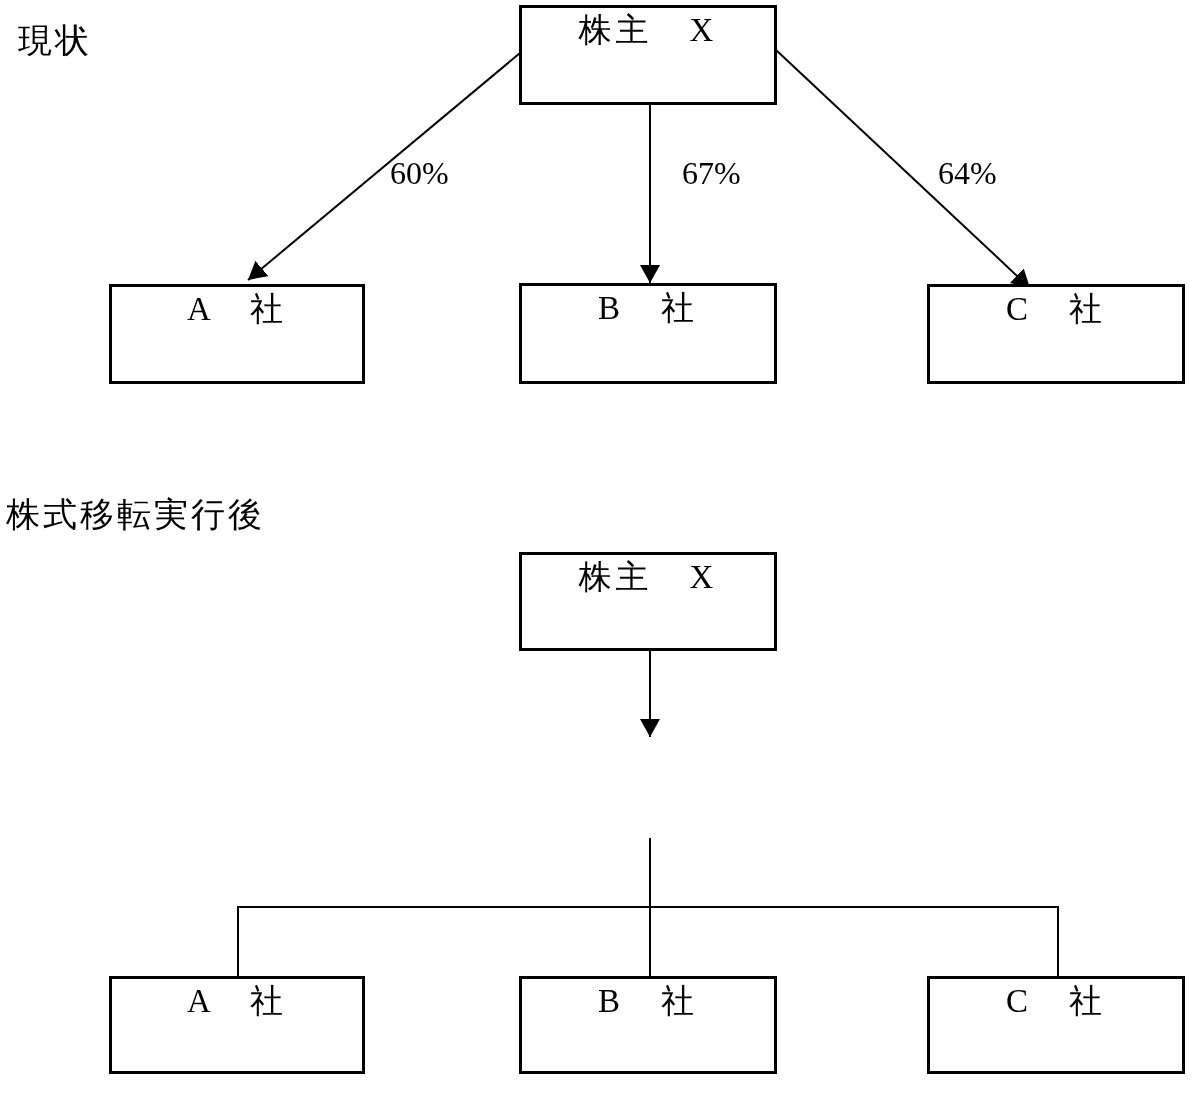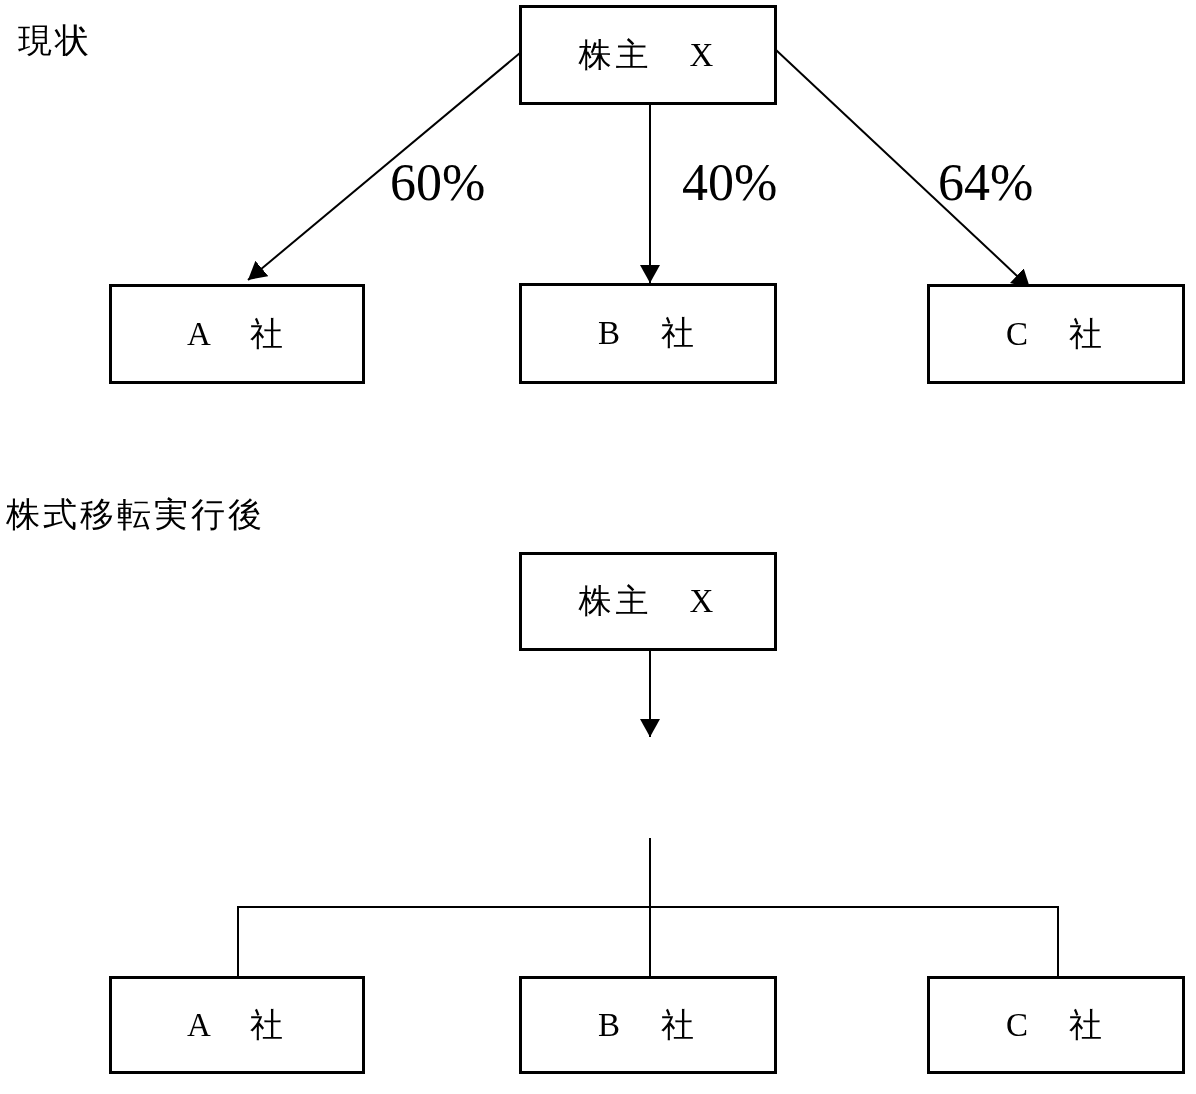--- a/index.html
+++ b/index.html
@@ -22,36 +22,36 @@
     top: 0;
     width: 1196px;
     height: 1094px;
   }
   .node {
     position: absolute;
     box-sizing: border-box;
     border: 3px solid #000000;
     background: #ffffff;
     display: flex;
-    align-items: center;
+    align-items: flex-start;
     justify-content: center;
     font-size: 33px;
     letter-spacing: 4px;
     white-space: nowrap;
   }
   .section-title {
     position: absolute;
     font-size: 34px;
     letter-spacing: 3px;
     line-height: 1.1;
     white-space: nowrap;
   }
   .pct-label {
     position: absolute;
-    font-size: 52px;
+    font-size: 32px;
     line-height: 1;
     white-space: nowrap;
   }
 </style>
 </head>
 <body>
 
 <div id="canvas">
 
   <svg class="wires" viewBox="0 0 1196 1094" xmlns="http://www.w3.org/2000/svg">
@@ -73,21 +73,21 @@
     <line x1="1058" y1="906" x2="1058" y2="976" stroke="#000000" stroke-width="2"></line>
   </svg>
 
   <div class="section-title" style="left:18px; top:22px;">現状</div>
 
   <div class="node" style="left:519px; top:5px; width:258px; height:100px;">
     <span>株主　X</span>
   </div>
 
   <div class="pct-label" style="left:390px; top:157px;">60%</div>
-  <div class="pct-label" style="left:682px; top:157px;">40%</div>
+  <div class="pct-label" style="left:682px; top:157px;">67%</div>
   <div class="pct-label" style="left:938px; top:157px;">64%</div>
 
   <div class="node" style="left:109px; top:284px; width:256px; height:100px;">
     <span>A　社</span>
   </div>
 
   <div class="node" style="left:519px; top:283px; width:258px; height:101px;">
     <span>B　社</span>
   </div>
 

